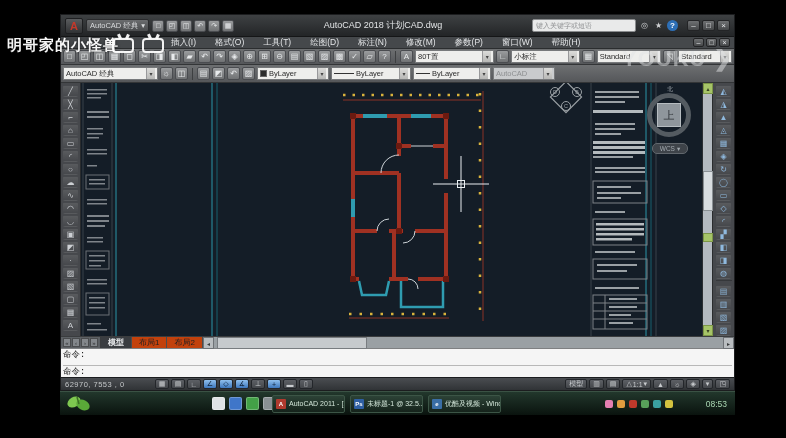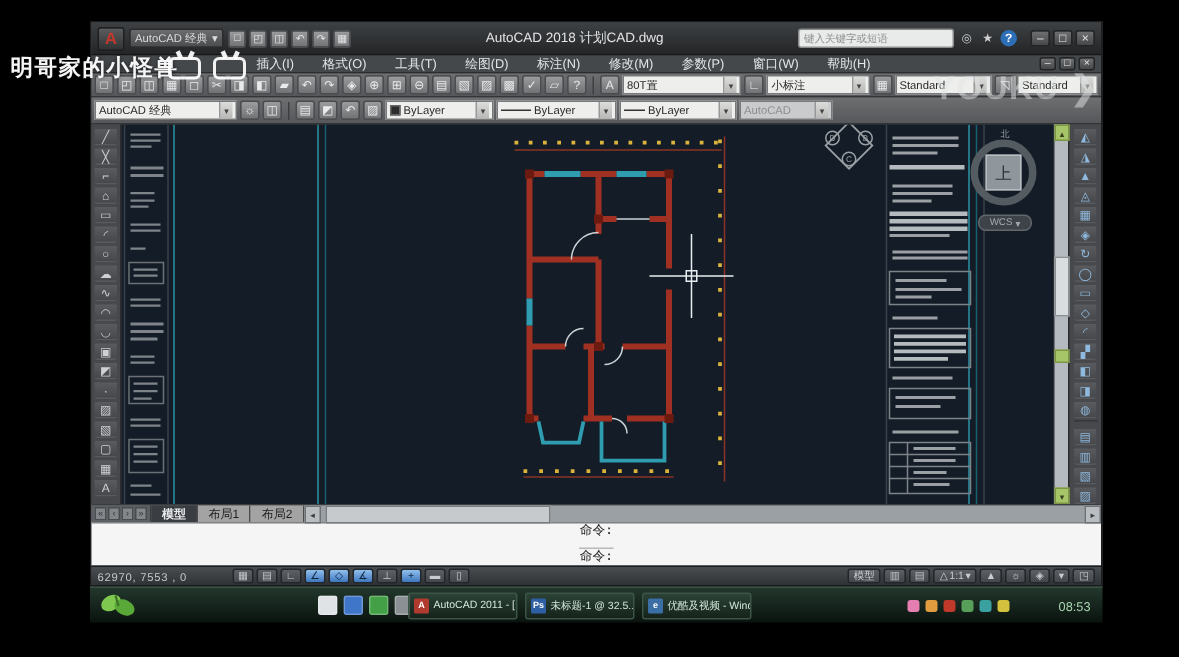--- a/index.html
+++ b/index.html
@@ -81,31 +81,31 @@
   .vscroll{width:10px;flex:0 0 10px;background:#b4bac0;border-left:1px solid #2c2f33;position:relative;}
   .vs-arrow{position:absolute;left:0;width:10px;height:11px;background:#a6c468;color:#374020;font-size:6px;
             display:flex;align-items:center;justify-content:center;border:1px solid #7c9646;}
   .vs-thumb{position:absolute;left:0;top:88px;width:10px;height:40px;background:#d9dde0;border:1px solid #8a9094;}
   .vs-mid{position:absolute;left:0;top:150px;width:10px;height:9px;background:#a6c468;border:1px solid #7c9646;}
 
   
   .tabsrow{height:12px;flex:0 0 12px;background:#717579;display:flex;align-items:stretch;font-size:8px;border-top:1px solid #3a3c3e;}
   .tabnav{display:flex;align-items:center;gap:1px;background:#5c6064;padding:0 2px;border-right:1px solid #3a3c3e;}
   .tabnav span{width:8px;height:9px;background:#83878b;color:#2e3032;font-size:6px;line-height:9px;text-align:center;border:1px solid #4a4c4e;}
-  .tab{display:flex;align-items:center;padding:0 7px;border-right:1px solid #4a4c4e;color:#1e1f21;background:#a3a3a3;}
+  .tab{display:flex;align-items:center;padding:0 7px;border-right:1px solid #4a4c4e;color:#1e1f21;background:#c2410c;}
   .tab.active{background:#3a3d41;color:#e8eaec;font-weight:bold;}
   .hscroll{flex:1;background:#9aa0a4;position:relative;}
   .hs-arrow{position:absolute;top:0;width:11px;height:12px;background:#b9bdc0;color:#3a3c3e;font-size:6px;
             display:flex;align-items:center;justify-content:center;border:1px solid #6e7276;}
   .hs-thumb{position:absolute;left:14px;top:0;width:150px;height:12px;background:#c6cacd;border:1px solid #787c80;}
 
   
   .cmd{height:29px;flex:0 0 29px;background:#f5f5f5;border-top:1px solid #7e8082;
        font-family:"DejaVu Sans Mono","Liberation Mono",monospace;font-size:8.5px;color:#1c1c1c;
-       display:flex;flex-direction:column;justify-content:space-between;padding:1px 2px;align-items:center;}
+       display:flex;flex-direction:column;justify-content:space-between;padding:1px 2px;}
   .cmd-hist{line-height:9px;}
   .cmd-prompt{line-height:10px;border-top:1px solid #b8b8b8;}
 
   
   .statusbar{height:13px;flex:0 0 13px;background:linear-gradient(#4a4d51,#303336);display:flex;align-items:center;
              padding:0 4px;gap:2px;font-size:8px;color:#cfd2d4;border-top:1px solid #1b1d1f;}
   .coords{width:88px;font-size:7.5px;letter-spacing:.5px;color:#c3c6c8;}
   .stoggle{width:14px;height:10px;background:linear-gradient(#5d6065,#44474b);border:1px solid #23262a;border-radius:2px;
            color:#c8cbce;font-size:7px;display:flex;align-items:center;justify-content:center;}
   .stoggle.active{background:linear-gradient(#8fc0ee,#3d77bd);color:#0e2json038;color:#10253d;}

